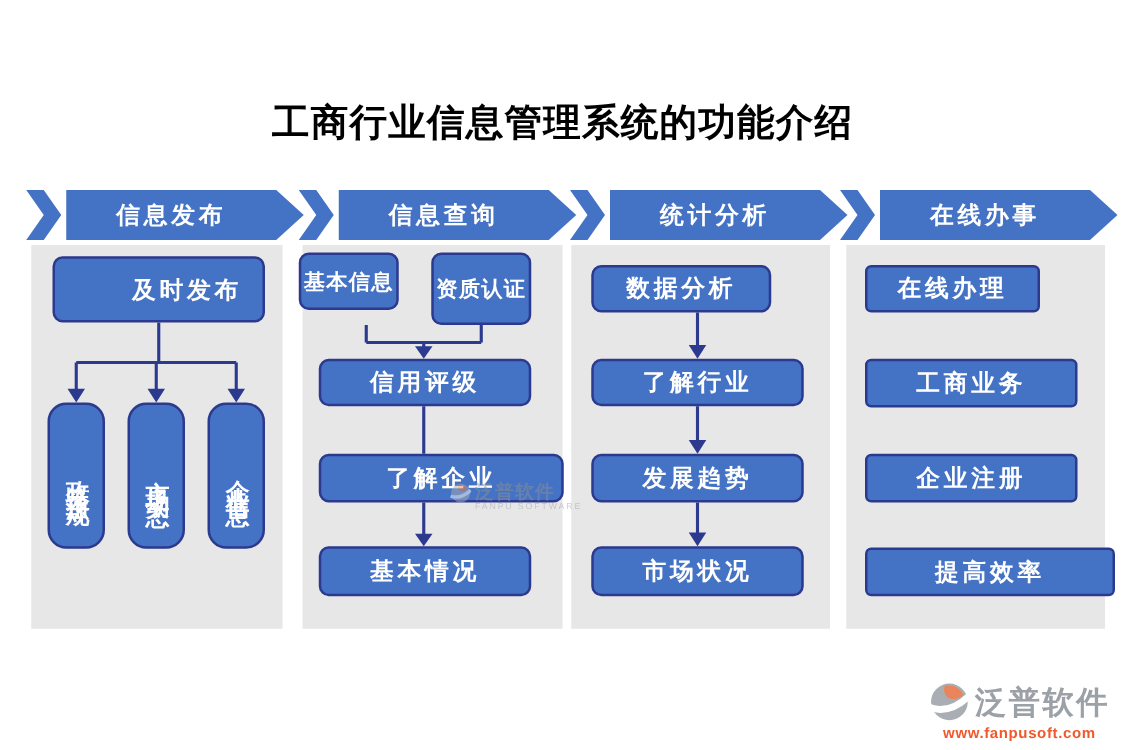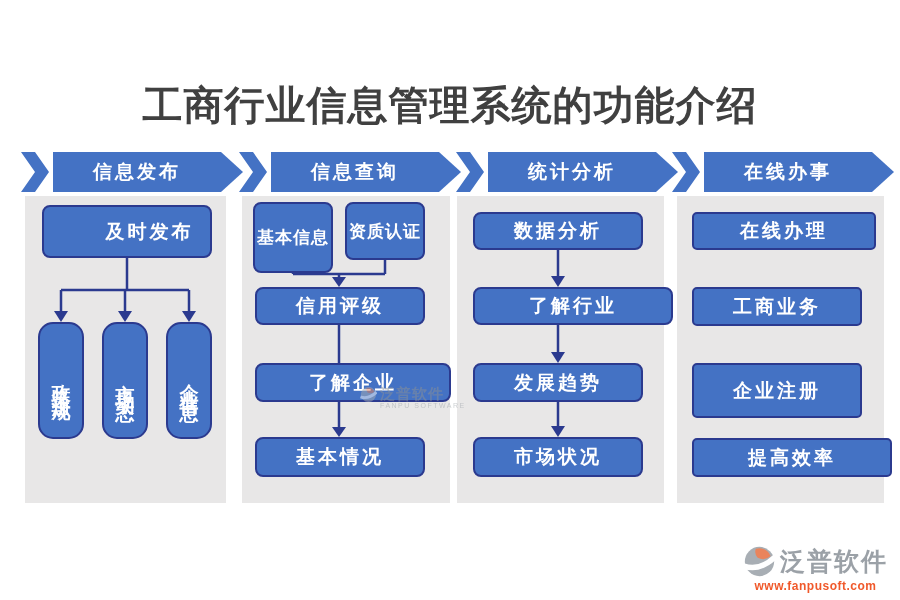--- a/index.html
+++ b/index.html
@@ -1,20 +1,20 @@
 <!DOCTYPE html>
 <html><head>
 <meta charset="utf-8">
 <style>
   html,body{margin:0;padding:0;background:#ffffff;}
   .stage{position:relative;width:900px;height:600px;background:#ffffff;overflow:hidden;
          font-family:"Liberation Sans","DejaVu Sans",sans-serif;}
   .title{position:absolute;top:78px;left:0;width:100%;text-align:center;
          font-family:"Liberation Serif","DejaVu Serif",serif;font-weight:bold;
-         font-size:40px;color:#404040;letter-spacing:1px;}
+         font-size:30px;color:#000000;letter-spacing:1px;}
   .banner{position:absolute;top:152px;width:224px;height:40px;}
   .banner svg{position:absolute;left:0;top:0;}
   .banner-label{position:absolute;left:32px;top:0;width:170px;height:40px;display:flex;
          align-items:center;justify-content:center;color:#ffffff;font-weight:bold;
          font-size:19px;letter-spacing:3px;}
   .panel{position:absolute;top:196px;height:307px;background:#E8E7E7;z-index:0;}
   .connector{position:absolute;z-index:1;pointer-events:none;}
   .node{position:absolute;z-index:2;background:#4472C4;border:2px solid #2B3A8F;
         border-radius:8px;color:#ffffff;font-weight:bold;display:flex;align-items:center;
         justify-content:center;letter-spacing:3px;font-size:19px;box-sizing:border-box;}
@@ -88,43 +88,43 @@
   <div class="node vertical" style="left:166px;top:322px;width:46px;height:117px;">企业信息</div>
 
   <svg class="connector" style="left:242px;top:196px;" width="208" height="307">
     <path d="M51,64 V78 M143,64 V78 M51,78 H143 M97,78 V82" stroke="#2B3A8F" stroke-width="2.5" fill="none"></path>
     <polygon points="90,81 104,81 97,91" fill="#2B3A8F"></polygon>
     <path d="M97,129 V167" stroke="#2B3A8F" stroke-width="2.5" fill="none"></path>
     <path d="M97,206 V232" stroke="#2B3A8F" stroke-width="2.5" fill="none"></path>
     <polygon points="90,231 104,231 97,241" fill="#2B3A8F"></polygon>
   </svg>
 
-  <div class="node small" style="left:253px;top:202px;width:80px;height:71px;">基本信息</div>
+  <div class="node small" style="left:239px;top:202px;width:80px;height:46px;">基本信息</div>
   <div class="node small" style="left:345px;top:202px;width:80px;height:58px;">资质认证</div>
   <div class="node" style="left:255px;top:287px;width:170px;height:38px;">信用评级</div>
   <div class="node" style="left:255px;top:363px;width:196px;height:39px;">了解企业</div>
   <div class="node" style="left:255px;top:437px;width:170px;height:40px;">基本情况</div>
 
   <svg class="connector" style="left:457px;top:196px;" width="207" height="307">
     <path d="M101,54 V81" stroke="#2B3A8F" stroke-width="2.5" fill="none"></path>
     <polygon points="94,80 108,80 101,91" fill="#2B3A8F"></polygon>
     <path d="M101,129 V157" stroke="#2B3A8F" stroke-width="2.5" fill="none"></path>
     <polygon points="94,156 108,156 101,167" fill="#2B3A8F"></polygon>
     <path d="M101,206 V231" stroke="#2B3A8F" stroke-width="2.5" fill="none"></path>
     <polygon points="94,230 108,230 101,241" fill="#2B3A8F"></polygon>
   </svg>
 
-  <div class="node" style="left:473px;top:212px;width:170px;height:38px;">数据分析</div>
-  <div class="node" style="left:473px;top:287px;width:200px;height:38px;">了解行业</div>
+  <div class="node" style="left:473px;top:212px;width:144px;height:38px;">数据分析</div>
+  <div class="node" style="left:473px;top:287px;width:170px;height:38px;">了解行业</div>
   <div class="node" style="left:473px;top:363px;width:170px;height:39px;">发展趋势</div>
   <div class="node" style="left:473px;top:437px;width:170px;height:40px;">市场状况</div>
 
-  <div class="node sq" style="left:692px;top:212px;width:184px;height:38px;">在线办理</div>
+  <div class="node sq" style="left:692px;top:212px;width:140px;height:38px;">在线办理</div>
   <div class="node sq" style="left:692px;top:287px;width:170px;height:39px;">工商业务</div>
-  <div class="node sq" style="left:692px;top:363px;width:170px;height:55px;">企业注册</div>
+  <div class="node sq" style="left:692px;top:363px;width:170px;height:39px;">企业注册</div>
   <div class="node sq" style="left:692px;top:438px;width:200px;height:39px;">提高效率</div>
 
   <div class="wm">
     <svg width="17" height="17" viewBox="0 0 36 36">
       <circle cx="18" cy="18" r="16" fill="#A8AEB4"></circle>
       <path d="M1 23 Q 18 29 35 13" stroke="#ffffff" stroke-width="6" fill="none"></path>
       <path d="M14 4 Q 26 2 30 12 Q 24 18 16 14 Q 12 9 14 4 Z" fill="#E9845C"></path>
     </svg>
     <div class="wm-txt">
       <span class="wm-brand">泛普软件</span>

